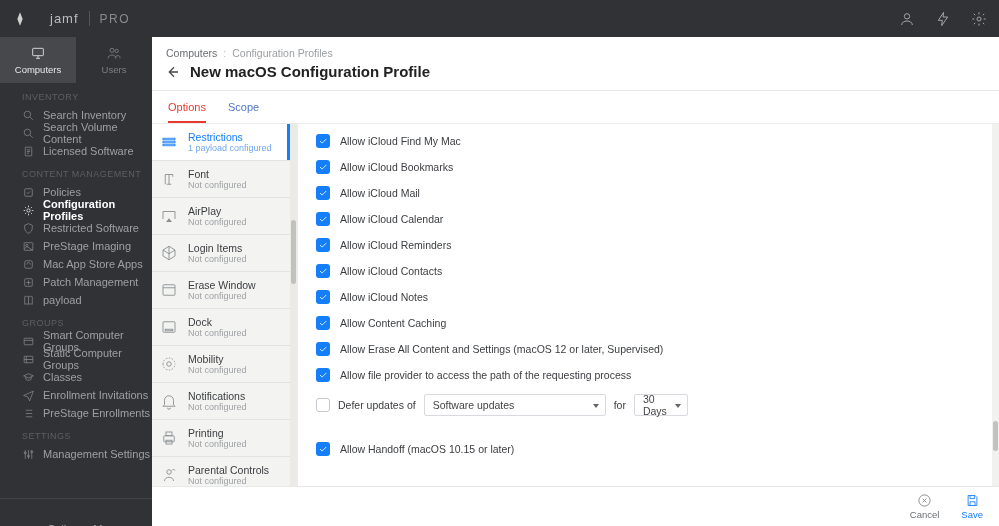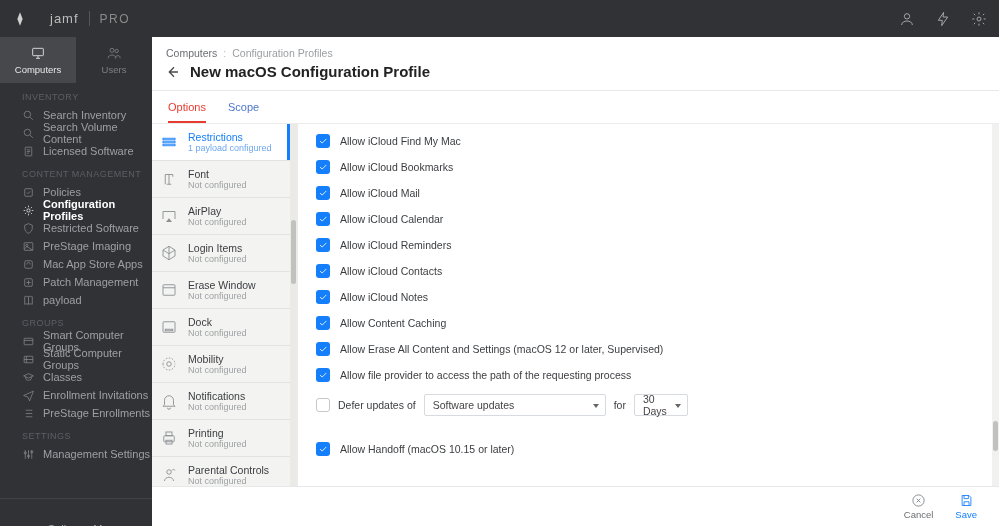--- a/index.html
+++ b/index.html
@@ -73,21 +73,21 @@
   .defer-row { display:flex; align-items:center; gap:8px; padding:6px 0 6px 18px; font-size:10.5px; color:#3b3d40;}
   .select { height:22px; border:1px solid #d7dade; border-radius:2px; background:#fff; font-size:10.5px; padding:0 18px 0 8px; display:flex; align-items:center; position:relative; color:#444;}
   .select::after { content:""; position:absolute; right:6px; top:9px; width:0; height:0; border-left:3px solid transparent; border-right:3px solid transparent; border-top:4px solid #666;}
   .select.w1 { width:182px;}
   .select.w2 { width:54px;}
   .sep-space { height:14px;}
   .settings-scrollbar { position:absolute; right:0; top:0; bottom:0; width:7px; background:#f1f1ef;}
   .settings-thumb { position:absolute; right:1px; width:5px; height:30px; top:297px; background:#c1c1bd; border-radius:3px;}
 
   
-  .footer { height:40px; border-top:1px solid #e8e8e8; display:flex; justify-content:flex-end; align-items:center; gap:22px; padding-right:22px; background:#fff;}
+  .footer { height:40px; border-top:1px solid #e8e8e8; display:flex; justify-content:flex-end; align-items:center; gap:22px; padding-right:16px; background:#fff;}
   .footer-btn { display:flex; flex-direction:column; align-items:center; gap:1px; font-size:9.5px; color:#6b6e73; cursor:pointer;}
   .footer-btn svg{ width:15px; height:15px; stroke:#7c7f83; fill:none; stroke-width:1.4;}
   .footer-btn.primary { color:#157efb;}
   .footer-btn.primary svg{ stroke:#157efb;}
 </style>
 </head>
 <body>
 
 <div class="topbar">
   <div class="brand">

